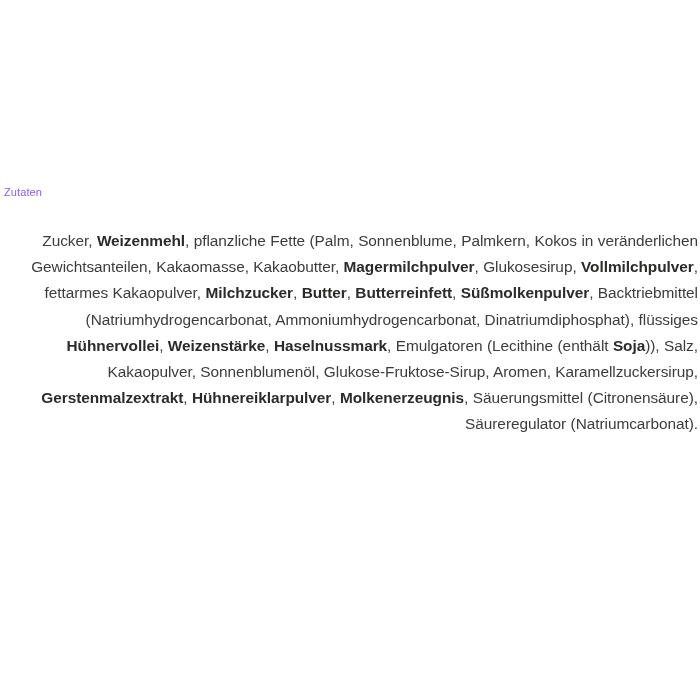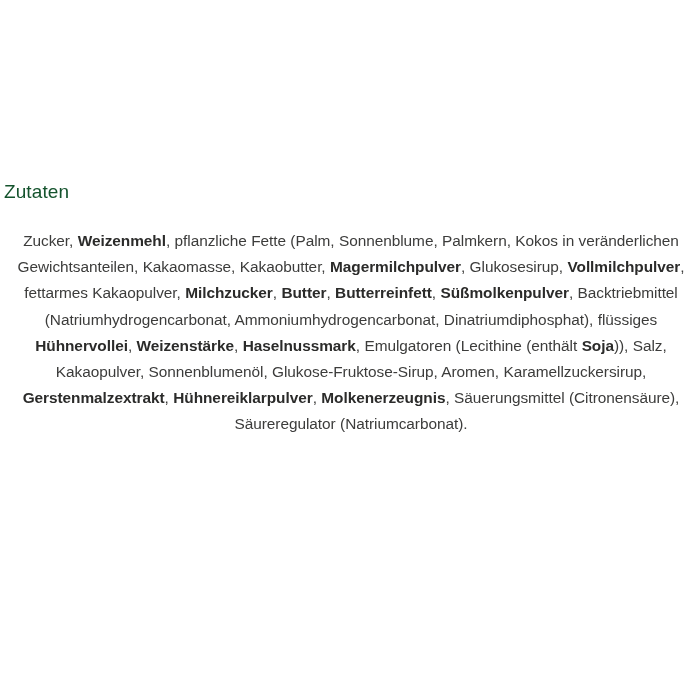--- a/index.html
+++ b/index.html
@@ -18,36 +18,36 @@
     position: relative;
     width: 700px;
     height: 700px;
     box-sizing: border-box;
     padding: 0 10px;
   }
   .section-title {
     position: absolute;
     top: 182px;
     left: 4px;
-    font-size: 19px;
+    font-size: 11px;
     line-height: 20px;
     font-weight: 400;
-    color: #14532d;
+    color: #8b5cf6;
     letter-spacing: 0.1px;
     text-align: center;
   }
   .ingredients {
     position: absolute;
     top: 228px;
     left: 4px;
     width: 694px;
     font-size: 15.4px;
     line-height: 26.2px;
     color: #3c3c3b;
-    text-align: center;
+    text-align: right;
     letter-spacing: -0.05px;
     word-spacing: 0.2px;
   }
   .ingredients b {
     font-weight: 700;
     color: #2b2b2a;
   }
 </style>
 </head>
 <body>

